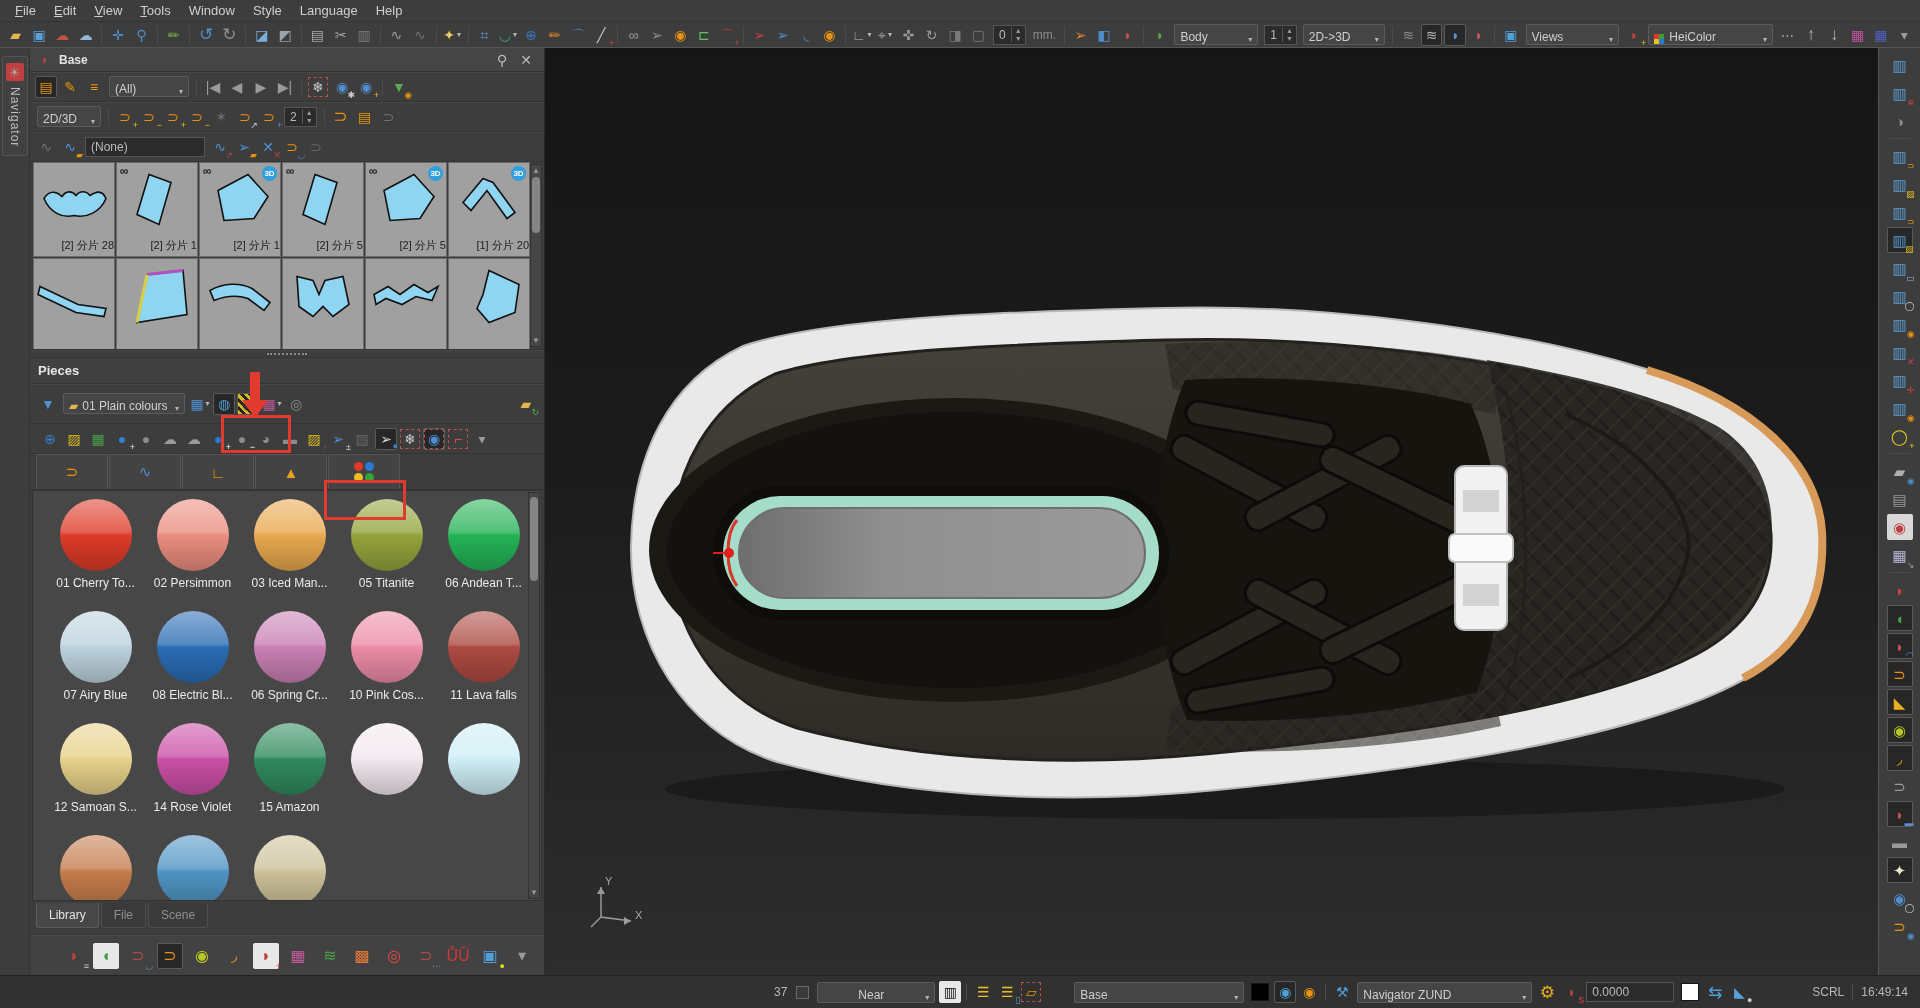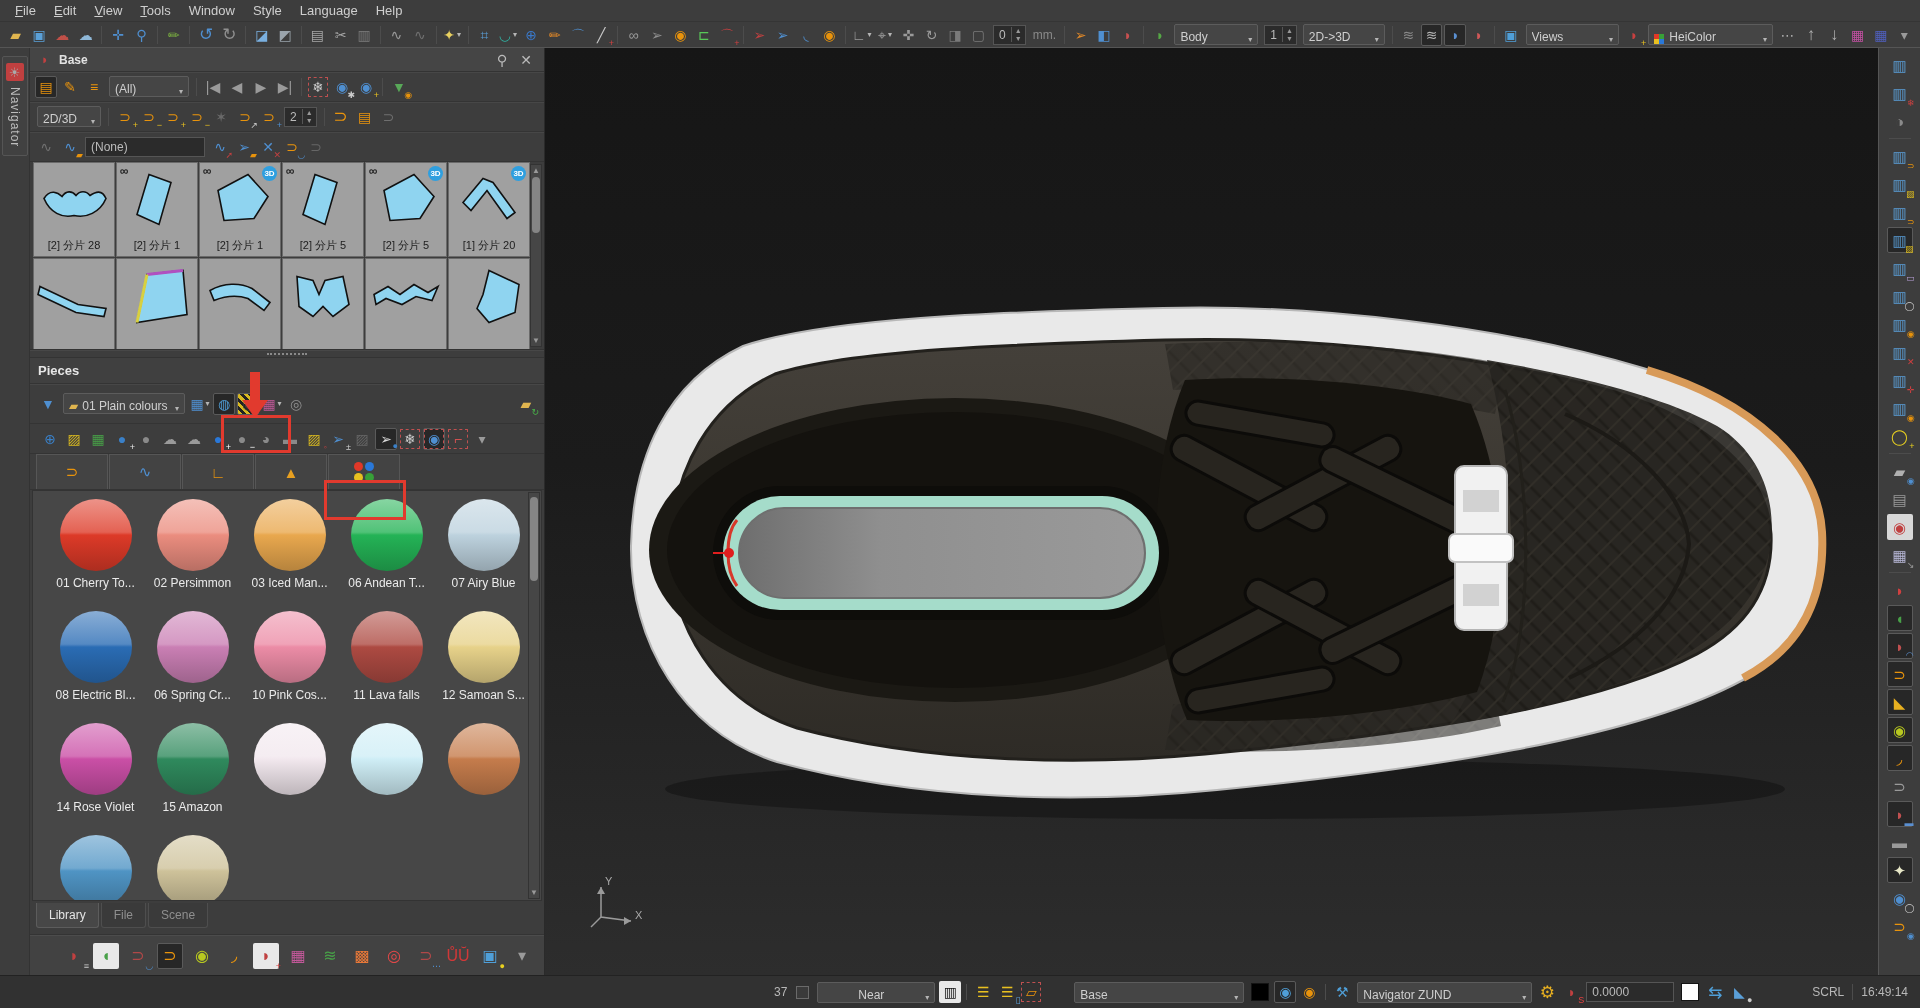--- a/index.html
+++ b/index.html
@@ -43,21 +43,21 @@
   .ptitle{height:24px;background:#454545;border-bottom:1px solid #333;display:flex;align-items:center;padding:0 6px;flex:none;}
   .ptitle .t{color:#e2e2e2;font-size:12px;font-weight:bold;margin-left:5px;}
   .ptitle .ri{margin-left:auto;display:flex;}
   .phead{height:26px;display:flex;align-items:center;padding:0 8px;color:#e6e6e6;font-size:13px;font-weight:bold;border-bottom:1px solid #343434;flex:none;background:#404040;}
   .prow{height:30px;display:flex;align-items:center;padding:0 4px;border-bottom:1px solid #343434;box-shadow:inset 0 1px 0 #474747;flex:none;}
   
   #thumbs{height:188px;flex:none;position:relative;background:#3d3d3d;border-bottom:1px solid #333;overflow:hidden;padding-left:3px;}
   #thumbgrid{display:grid;grid-template-columns:repeat(6,82px);grid-auto-rows:95px;gap:1px;width:499px;}
   .tcell{background:#a0a0a0;border:1px solid #6a6a6a;position:relative;display:flex;flex-direction:column;}
   .tcell svg{flex:1;width:100%;}
-  .tlab{height:18px;font-size:11px;color:#1d1d1d;text-align:center;overflow:hidden;white-space:nowrap;}
+  .tlab{height:18px;font-size:11px;color:#1d1d1d;text-align:right;overflow:hidden;white-space:nowrap;}
   .chain{position:absolute;left:3px;top:1px;color:#222;font-size:12px;font-weight:bold;}
   .b3d{position:absolute;right:3px;top:3px;width:15px;height:15px;border-radius:50%;background:#2f9fdf;color:#fff;font-size:8px;font-weight:bold;display:flex;align-items:center;justify-content:center;}
   .vscroll{position:absolute;right:2px;top:2px;bottom:2px;width:12px;background:#464646;border:1px solid #333;}
   .vthumb{position:absolute;left:1px;width:8px;background:#858585;border-radius:4px;}
   .varr{position:absolute;left:0;width:10px;color:#999;font-size:8px;text-align:center;}
   #splitter{height:8px;flex:none;border-bottom:1px solid #333;box-shadow:inset 0 1px 0 #474747;display:flex;align-items:center;justify-content:center;}
   #splitter i{width:40px;border-top:2px dotted #8a8a8a;}
   
   .ptoolbar{height:40px;display:flex;align-items:center;padding:0 6px;border-bottom:1px solid #343434;flex:none;box-shadow:inset 0 1px 0 #474747;}
   .trow{height:30px;display:flex;align-items:center;padding:0 8px;border-bottom:1px solid #343434;flex:none;}
@@ -447,20 +447,24 @@
             <div class="ball" style="background: linear-gradient(color-mix(in srgb, rgb(221, 58, 40) 55%, white) 0%, color-mix(in srgb, rgb(221, 58, 40) 80%, white) 46%, rgb(221, 58, 40) 50%, color-mix(in srgb, rgb(221, 58, 40) 78%, black) 100%);"></div>
             <div class="slabel">01 Cherry To...</div>
           </div>
           <div class="swatch">
             <div class="ball" style="background: linear-gradient(color-mix(in srgb, rgb(235, 141, 127) 55%, white) 0%, color-mix(in srgb, rgb(235, 141, 127) 80%, white) 46%, rgb(235, 141, 127) 50%, color-mix(in srgb, rgb(235, 141, 127) 78%, black) 100%);"></div>
             <div class="slabel">02 Persimmon</div>
           </div>
           <div class="swatch">
             <div class="ball" style="background: linear-gradient(color-mix(in srgb, rgb(233, 168, 78) 55%, white) 0%, color-mix(in srgb, rgb(233, 168, 78) 80%, white) 46%, rgb(233, 168, 78) 50%, color-mix(in srgb, rgb(233, 168, 78) 78%, black) 100%);"></div>
             <div class="slabel">03 Iced Man...</div>
+          </div>
+          <div class="swatch">
+            <div class="ball" style="background: linear-gradient(color-mix(in srgb, rgb(148, 163, 59) 55%, white) 0%, color-mix(in srgb, rgb(148, 163, 59) 80%, white) 46%, rgb(148, 163, 59) 50%, color-mix(in srgb, rgb(148, 163, 59) 78%, black) 100%);"></div>
+            <div class="slabel">05 Titanite</div>
           </div>
           <div class="swatch">
             <div class="ball" style="background: linear-gradient(color-mix(in srgb, rgb(36, 179, 86) 55%, white) 0%, color-mix(in srgb, rgb(36, 179, 86) 80%, white) 46%, rgb(36, 179, 86) 50%, color-mix(in srgb, rgb(36, 179, 86) 78%, black) 100%);"></div>
             <div class="slabel">06 Andean T...</div>
           </div>
           <div class="swatch">
             <div class="ball" style="background: linear-gradient(color-mix(in srgb, rgb(189, 210, 222) 55%, white) 0%, color-mix(in srgb, rgb(189, 210, 222) 80%, white) 46%, rgb(189, 210, 222) 50%, color-mix(in srgb, rgb(189, 210, 222) 78%, black) 100%);"></div>
             <div class="slabel">07 Airy Blue</div>
           </div>
           <div class="swatch">

